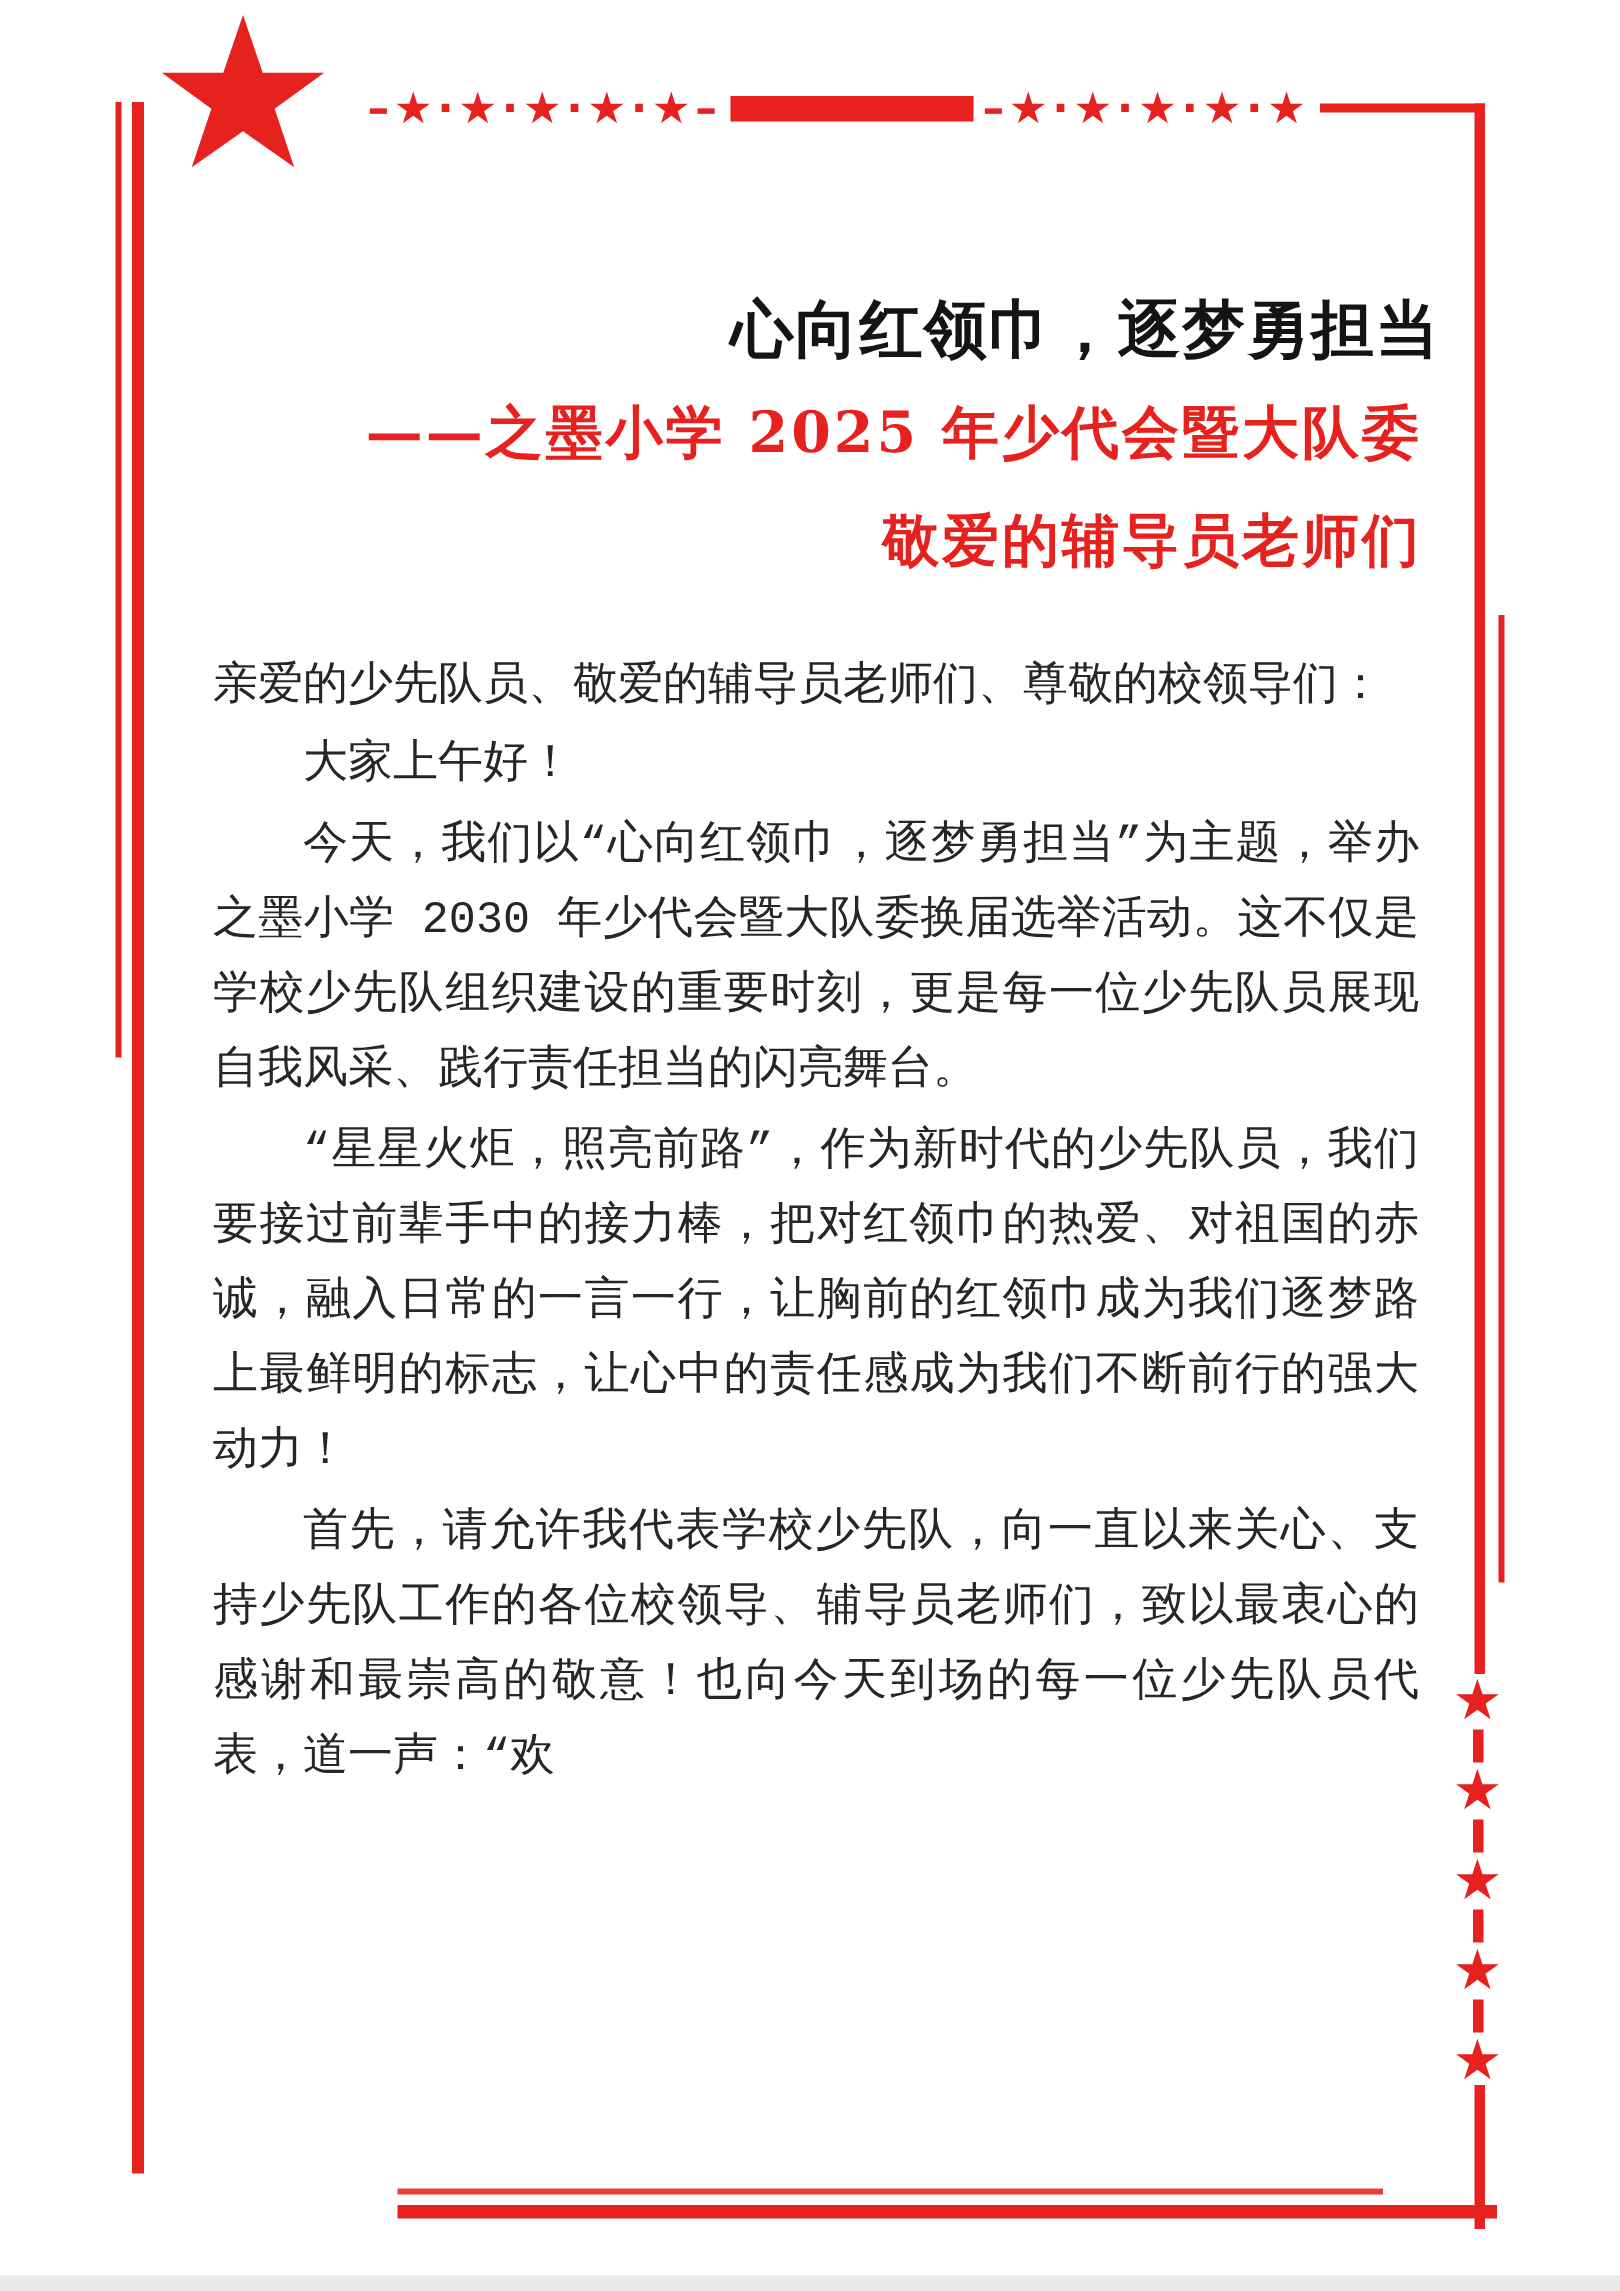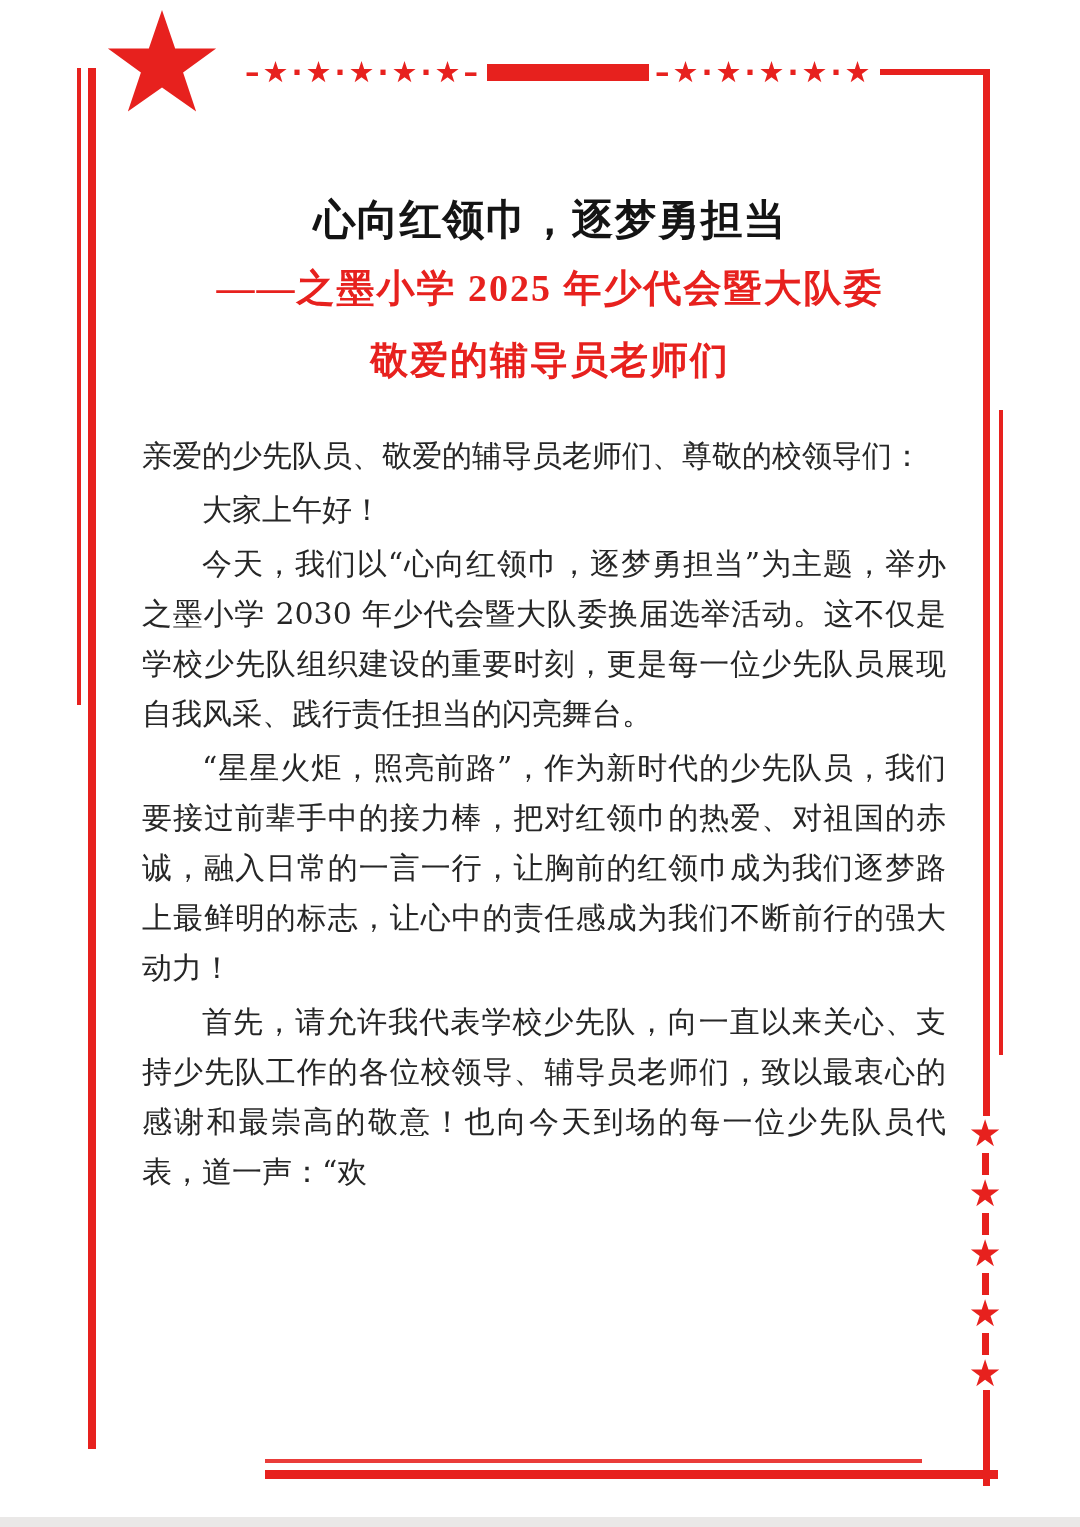--- a/index.html
+++ b/index.html
@@ -40,40 +40,39 @@
     display:flex;flex-direction:column;align-items:center;
     color:var(--red,#e7211e);
     font-family:"DejaVu Sans","Liberation Sans",sans-serif;
   }
   .vstar{font-size:37px;line-height:34px;font-weight:bold;}
   .vdash{width:7px;height:22px;background:var(--red,#e7211e);margin:2px auto;}
 
   
   .doc-header{
     position:absolute;left:140px;top:194px;width:820px;
-    text-align:center;
-    font-family:Liberation Serif, serif;
+    text-align:right;
   }
   .doc-title{
     margin:0 0 7px 0;
     font-size:42px;line-height:52px;font-weight:bold;
     color:#141414;letter-spacing:1px;
   }
   .doc-subtitle{
     margin:12px;
     font-size:38px;line-height:60px;font-weight:bold;
     color:var(--red,#e7211e);letter-spacing:2px;
   }
   .doc-body{
     position:absolute;left:142px;top:431px;width:816px;
     font-size:30px;line-height:50px;color:#262626;
     text-align:justify;
   }
   .doc-body p{margin:0 12px 4px 0;}
-  .doc-body p.indent{text-indent:2em;}
+  .doc-body p.indent{text-indent:2em;font-family:Liberation Mono, monospace;}
 </style>
 </head>
 <body>
 
 <div class="page">
 
   <div class="corner-star">
     <svg viewBox="0 0 100 95" xmlns="http://www.w3.org/2000/svg">
       <polygon points="50,0 61.8,34.5 98.5,34.5 68.9,56 80.6,91 50,69.5 19.4,91 31.1,56 1.5,34.5 38.2,34.5"></polygon>
     </svg>

